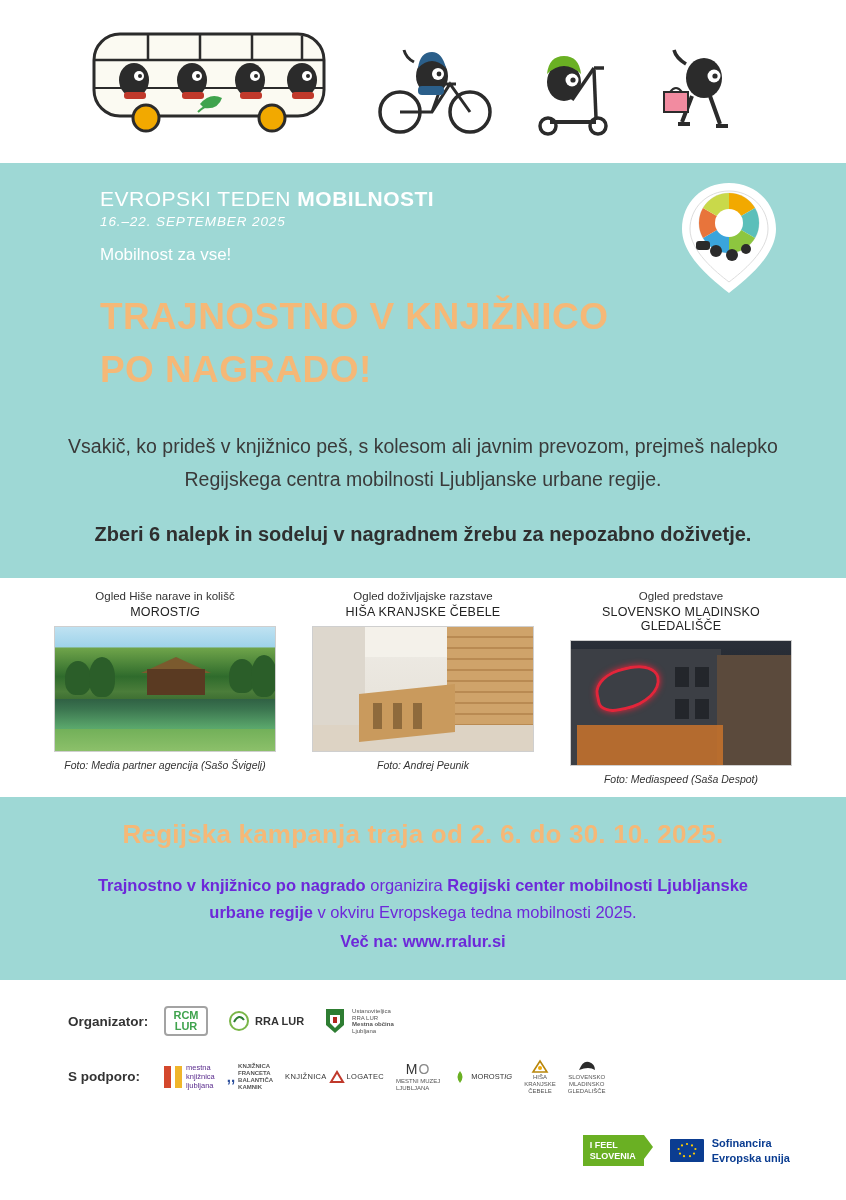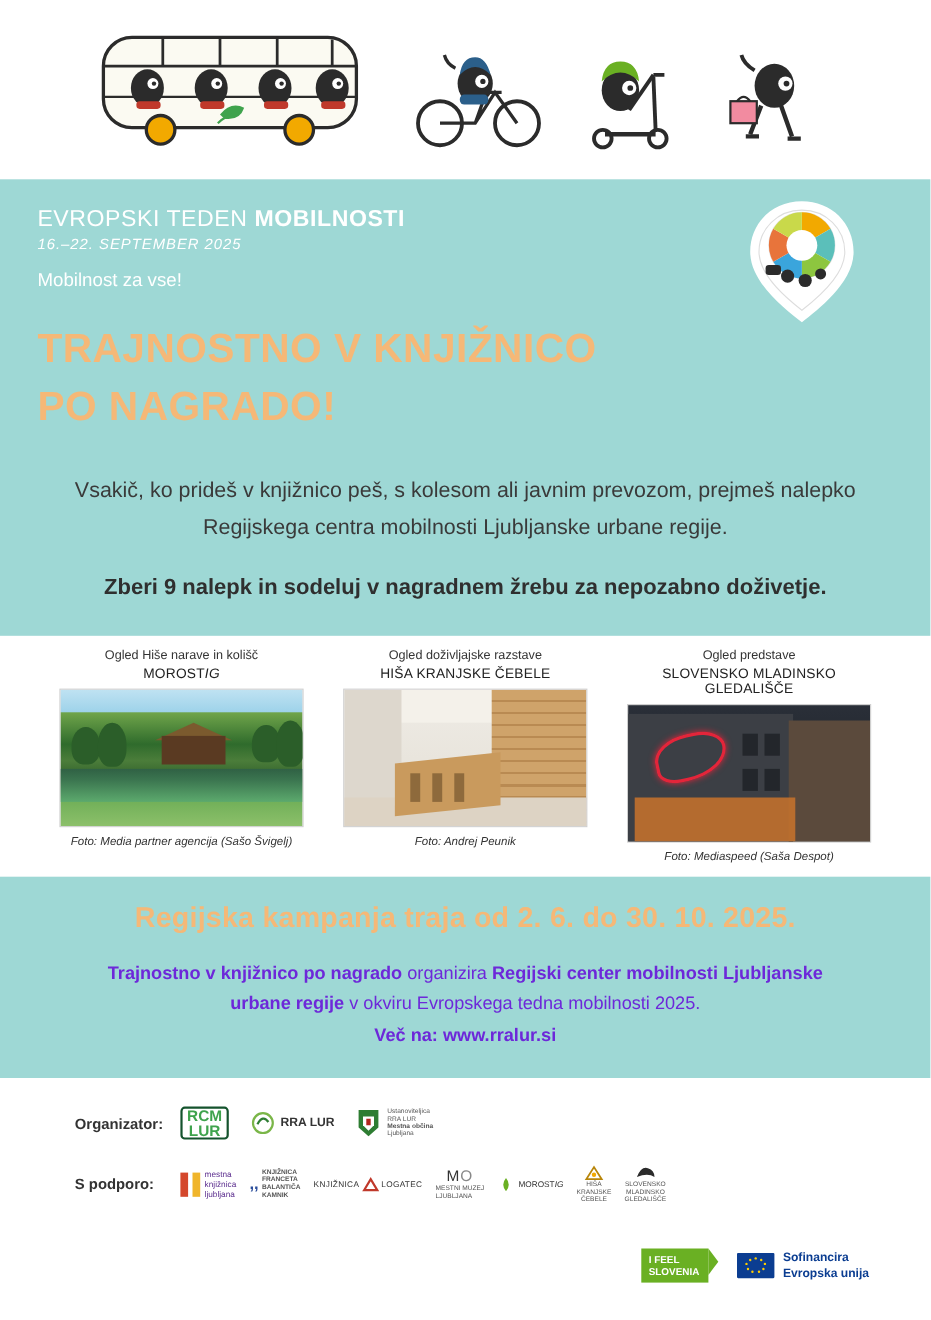--- a/index.html
+++ b/index.html
@@ -24,21 +24,21 @@
   .char-bike { position: absolute; left: 378px; top: 48px; }
   .char-scooter { position: absolute; left: 520px; top: 48px; }
   .char-walk { position: absolute; left: 648px; top: 48px; }
 
   
   .teal {
     background: #9ed8d5;
     flex: none;
     position: relative;
   }
-  .header-block { padding: 24px 0 0 34px; position: relative; }
+  .header-block { padding: 24px 0 0 100px; position: relative; }
   .etm-line {
     font-size: 21px;
     letter-spacing: 0.5px;
     color: #ffffff;
     font-weight: 400;
   }
   .etm-line b { font-weight: 700; }
   .etm-date {
     font-size: 13.5px;
     color: #ffffff;
@@ -155,23 +155,23 @@
   
   .footer { background: #ffffff; flex: 1; position: relative; padding: 14px 0 0 0; }
   .frow { display: flex; align-items: center; padding-left: 68px; }
   .flabel { font-size: 13.5px; color: #333; font-weight: 700; width: 96px; flex: none; }
   .flogos { display: flex; align-items: center; gap: 20px; }
   .logo-box { display: flex; align-items: center; justify-content: center; }
   .tiny { font-size: 6px; color: #555; line-height: 1.15; }
   .tiny2 { font-size: 7.5px; color: #333; line-height: 1.2; }
 
   .rcm {
-    width: 44px; height: 30px; border: 2px solid #14532d; border-radius: 4px;
+    width: 44px; height: 30px; border: 2px solid #a3a3a3; border-radius: 4px;
     display: flex; align-items: center; justify-content: center;
-    font-size: 14px; font-weight: 700; color: #3fa34d; line-height: 1; text-align: center;
+    font-size: 11px; font-weight: 700; color: #3fa34d; line-height: 1; text-align: center;
   }
   .eu-flag {
     width: 34px; height: 23px; background: #0b3d91; position: relative; border-radius: 1px;
   }
   .ifeel {
     background: #6ab023; color: #fff; font-size: 9px; font-weight: 700;
     padding: 5px 8px 5px 7px; line-height: 1.15; position: relative;
   }
   .ifeel:after {
     content: ""; position: absolute; right: -9px; top: 0;
@@ -296,21 +296,21 @@
           <circle cx="55" cy="44" r="14" fill="#ffffff"></circle>
           <circle cx="42" cy="72" r="6" fill="#2b2b2b"></circle>
           <circle cx="58" cy="76" r="6" fill="#2b2b2b"></circle>
           <circle cx="72" cy="70" r="5" fill="#2b2b2b"></circle>
           <rect x="22" y="62" width="14" height="9" rx="3" fill="#2b2b2b"></rect>
         </svg>
       </div>
     </div>
 
     <div class="body-copy">Vsakič, ko prideš v knjižnico peš, s kolesom ali javnim prevozom, prejmeš nalepko Regijskega centra mobilnosti Ljubljanske urbane regije.</div>
-    <div class="body-copy-2">Zberi 9 nalepk in sodeluj v nagradnem žrebu za nepozabno doživetje.</div>
+    <div class="body-copy-2">Zberi 6 nalepk in sodeluj v nagradnem žrebu za nepozabno doživetje.</div>
   </div>
 
   <div class="strip">
 
     <div class="card">
       <div class="card-sub">Ogled Hiše narave in kolišč</div>
       <div class="card-title"><span>MOROST</span><i>IG</i></div>
       <div class="photo ph1">
         <div class="water"></div>
         <div class="roof"></div>

